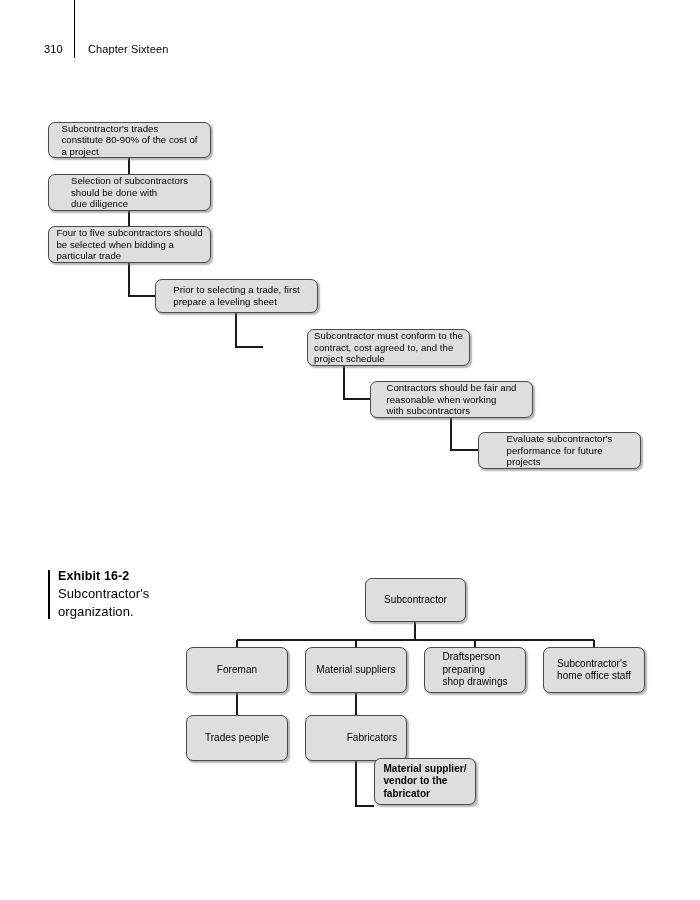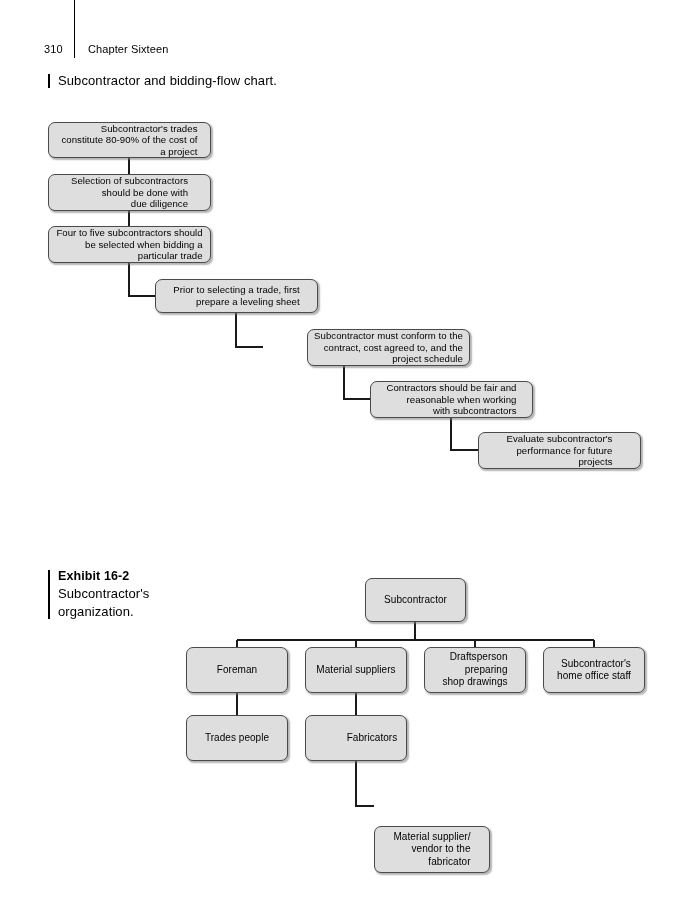--- a/index.html
+++ b/index.html
@@ -82,41 +82,40 @@
   .node {
     position: absolute;
     box-sizing: border-box;
     background: #dedede;
     border: 1.2px solid #4a4a4a;
     border-radius: 7px;
     box-shadow: 1.5px 1.5px 1.5px rgba(120,120,120,0.55);
     display: flex;
     align-items: center;
     justify-content: center;
-    text-align: right;
+    text-align: left;
     font-size: 9.6px;
     line-height: 11.6px;
     letter-spacing: .05px;
     padding: 2px 4px;
     white-space: pre-line;
   }
   .node.org {
     font-size: 10px;
     line-height: 12.5px;
   }
 </style>
 </head>
 <body>
 
 <div class="margin-rule"></div>
 <div class="page-number">310</div>
 <div class="chapter-name">Chapter Sixteen</div>
 
 <div class="exhibit-block" id="exhibit-1-block">
-  <div class="exhibit-subtitle">Subcontractor and bidding-flow chart.</div>
 </div>
 
 <div class="exhibit-block" id="exhibit-2-block">
   <div class="exhibit-title">Exhibit 16-2</div>
   <div class="exhibit-subtitle" style="white-space:pre-line">Subcontractor's
 organization.</div>
 </div>
 
 <svg class="chart-canvas" viewBox="0 0 700 900" width="700" height="900">
   <g stroke="#1a1a1a" stroke-width="2" fill="none" shape-rendering="crispEdges">
@@ -166,15 +165,15 @@
 <div class="node org" style="left:365px; top:578px; width:101px; height:44px;">Subcontractor</div>
 <div class="node org" style="left:186px; top:647px; width:102px; height:46px;">Foreman</div>
 <div class="node org" style="left:305px; top:647px; width:102px; height:46px;">Material suppliers</div>
 <div class="node org" style="left:424px; top:647px; width:102px; height:46px;">Draftsperson
 preparing
 shop drawings</div>
 <div class="node org" style="left:543px; top:647px; width:102px; height:46px;">Subcontractor's
 home office staff</div>
 <div class="node org" style="left:186px; top:715px; width:102px; height:46px;">Trades people</div>
 <div class="node org" style="left:305px; top:715px; width:102px; height:46px;padding-left:36px;">Fabricators</div>
-<div class="node org" style="left:374px; top:826px; width:116px; height:47px;">Material supplier/
+<div class="node org" style="left:374px; top:758px; width:102px; height:47px;font-weight:bold;">Material supplier/
 vendor to the
 fabricator</div>
 
 </body></html>

